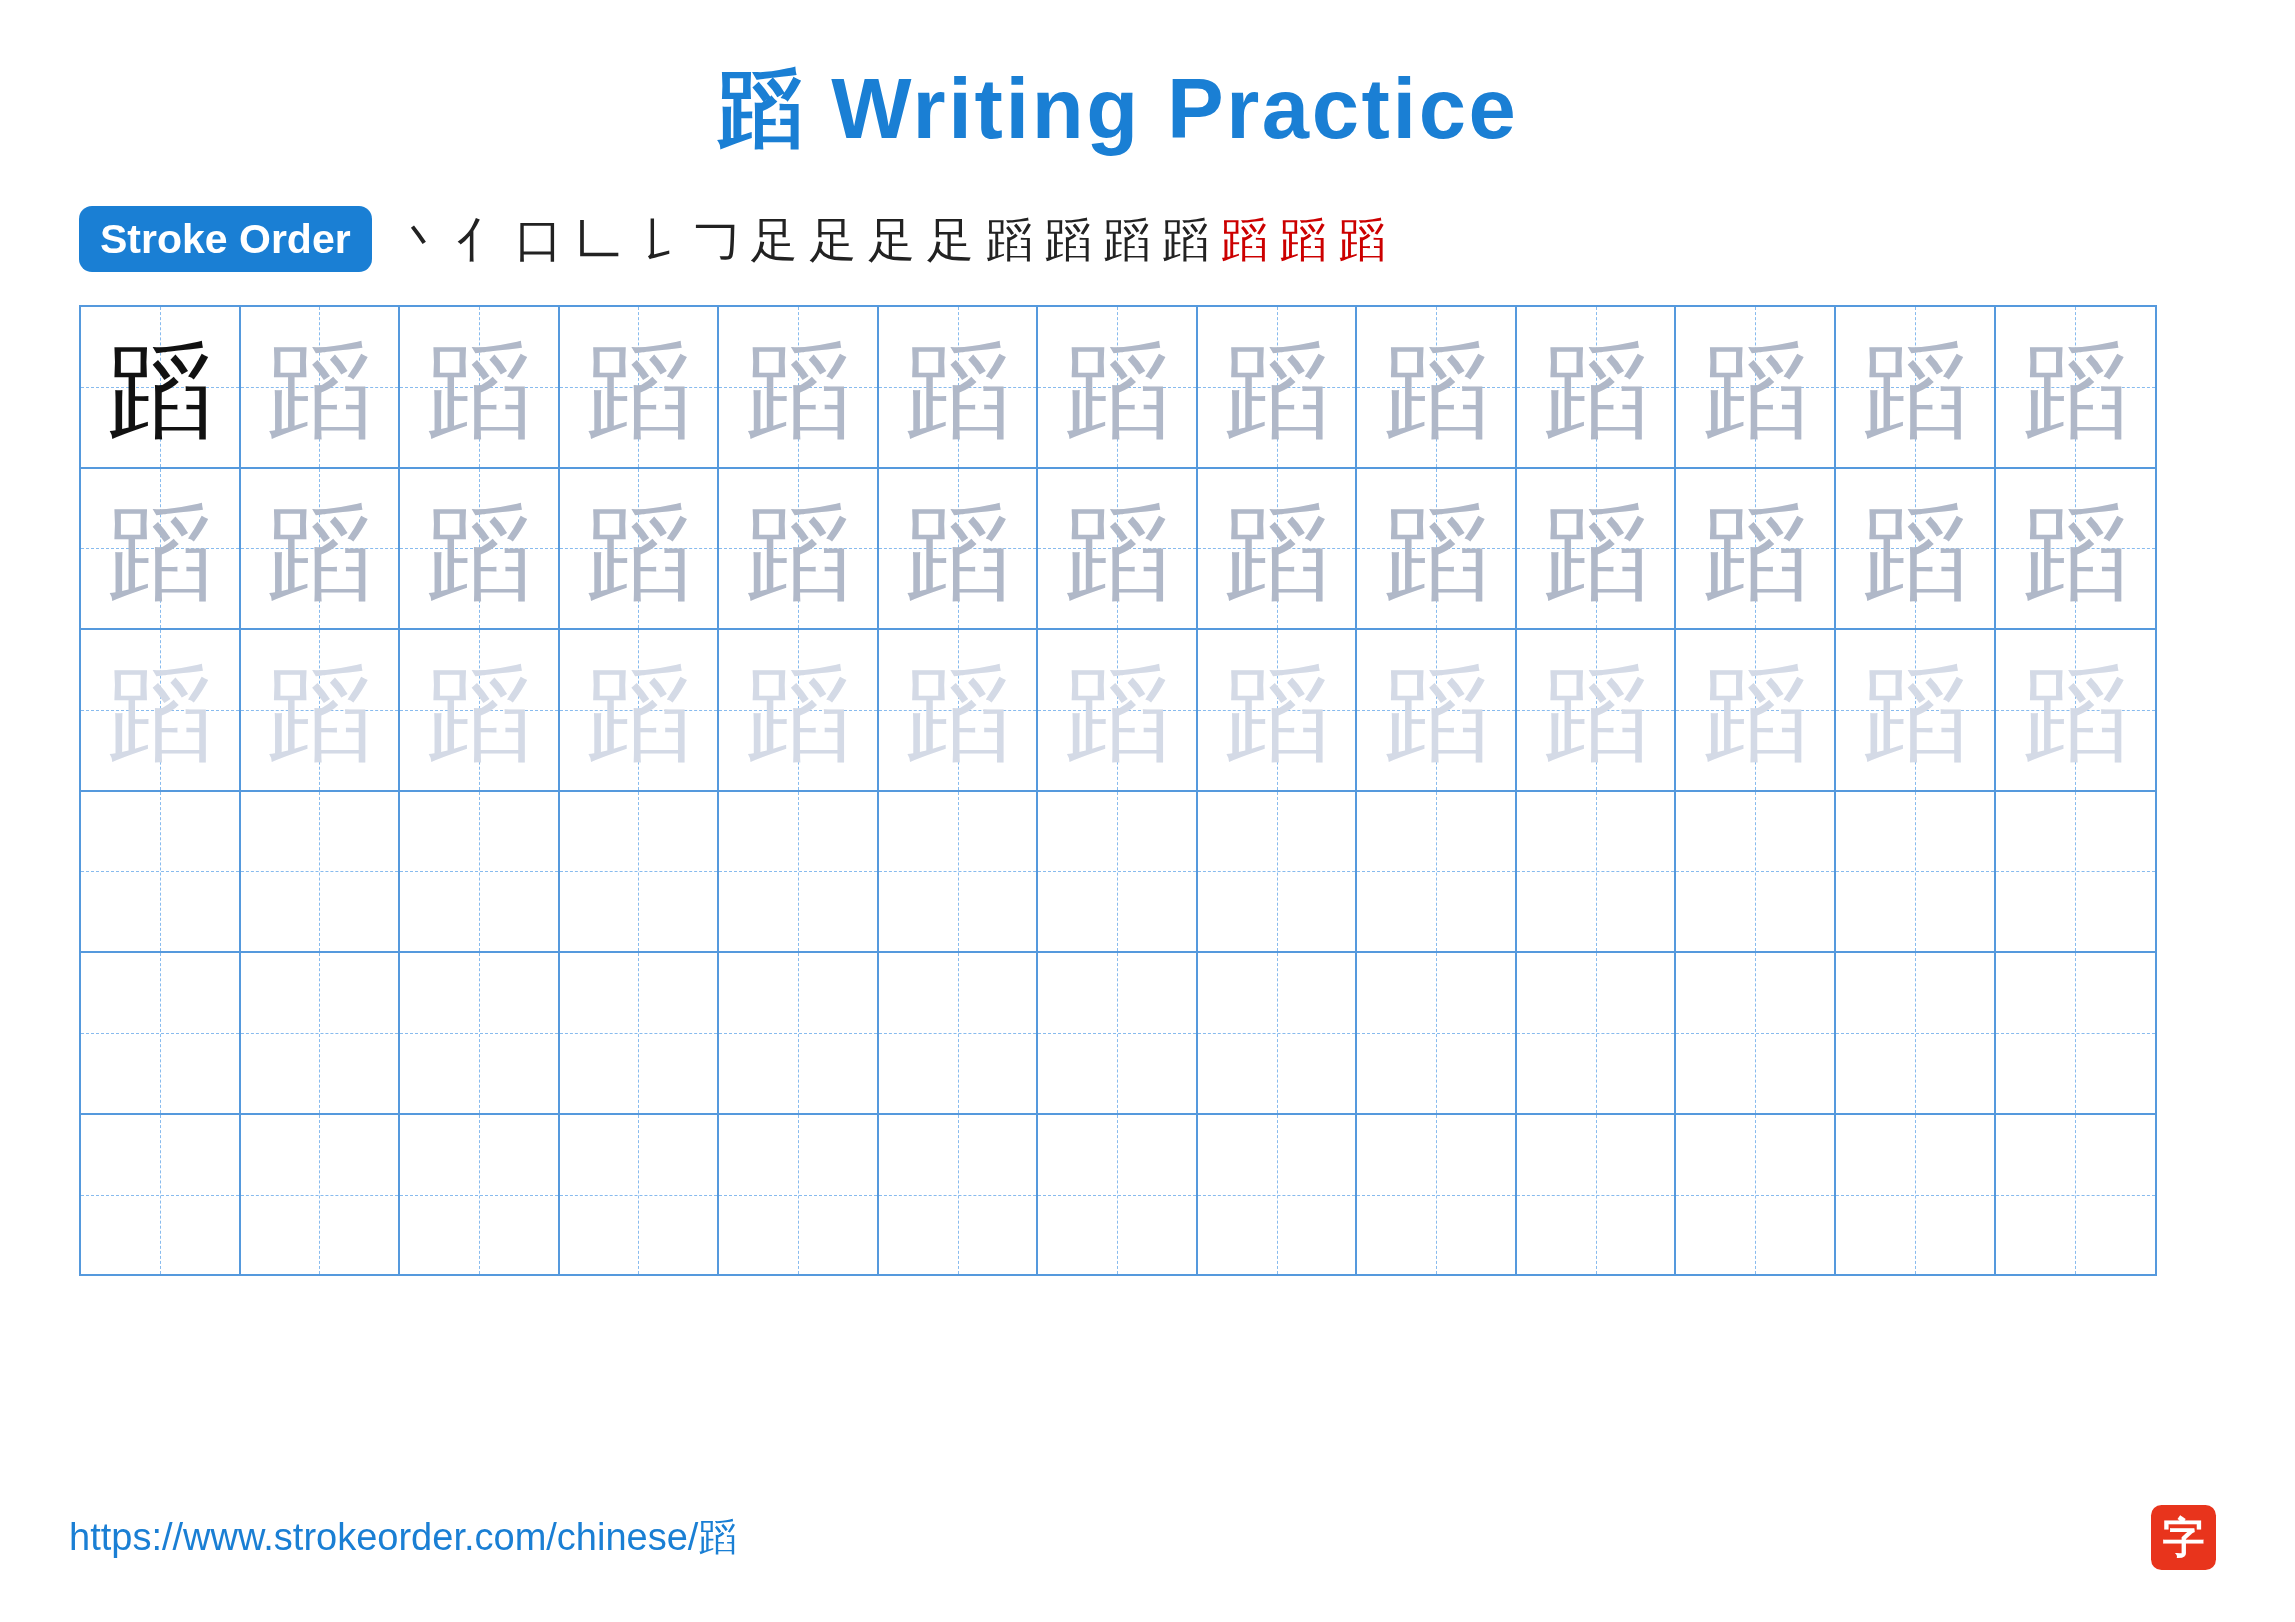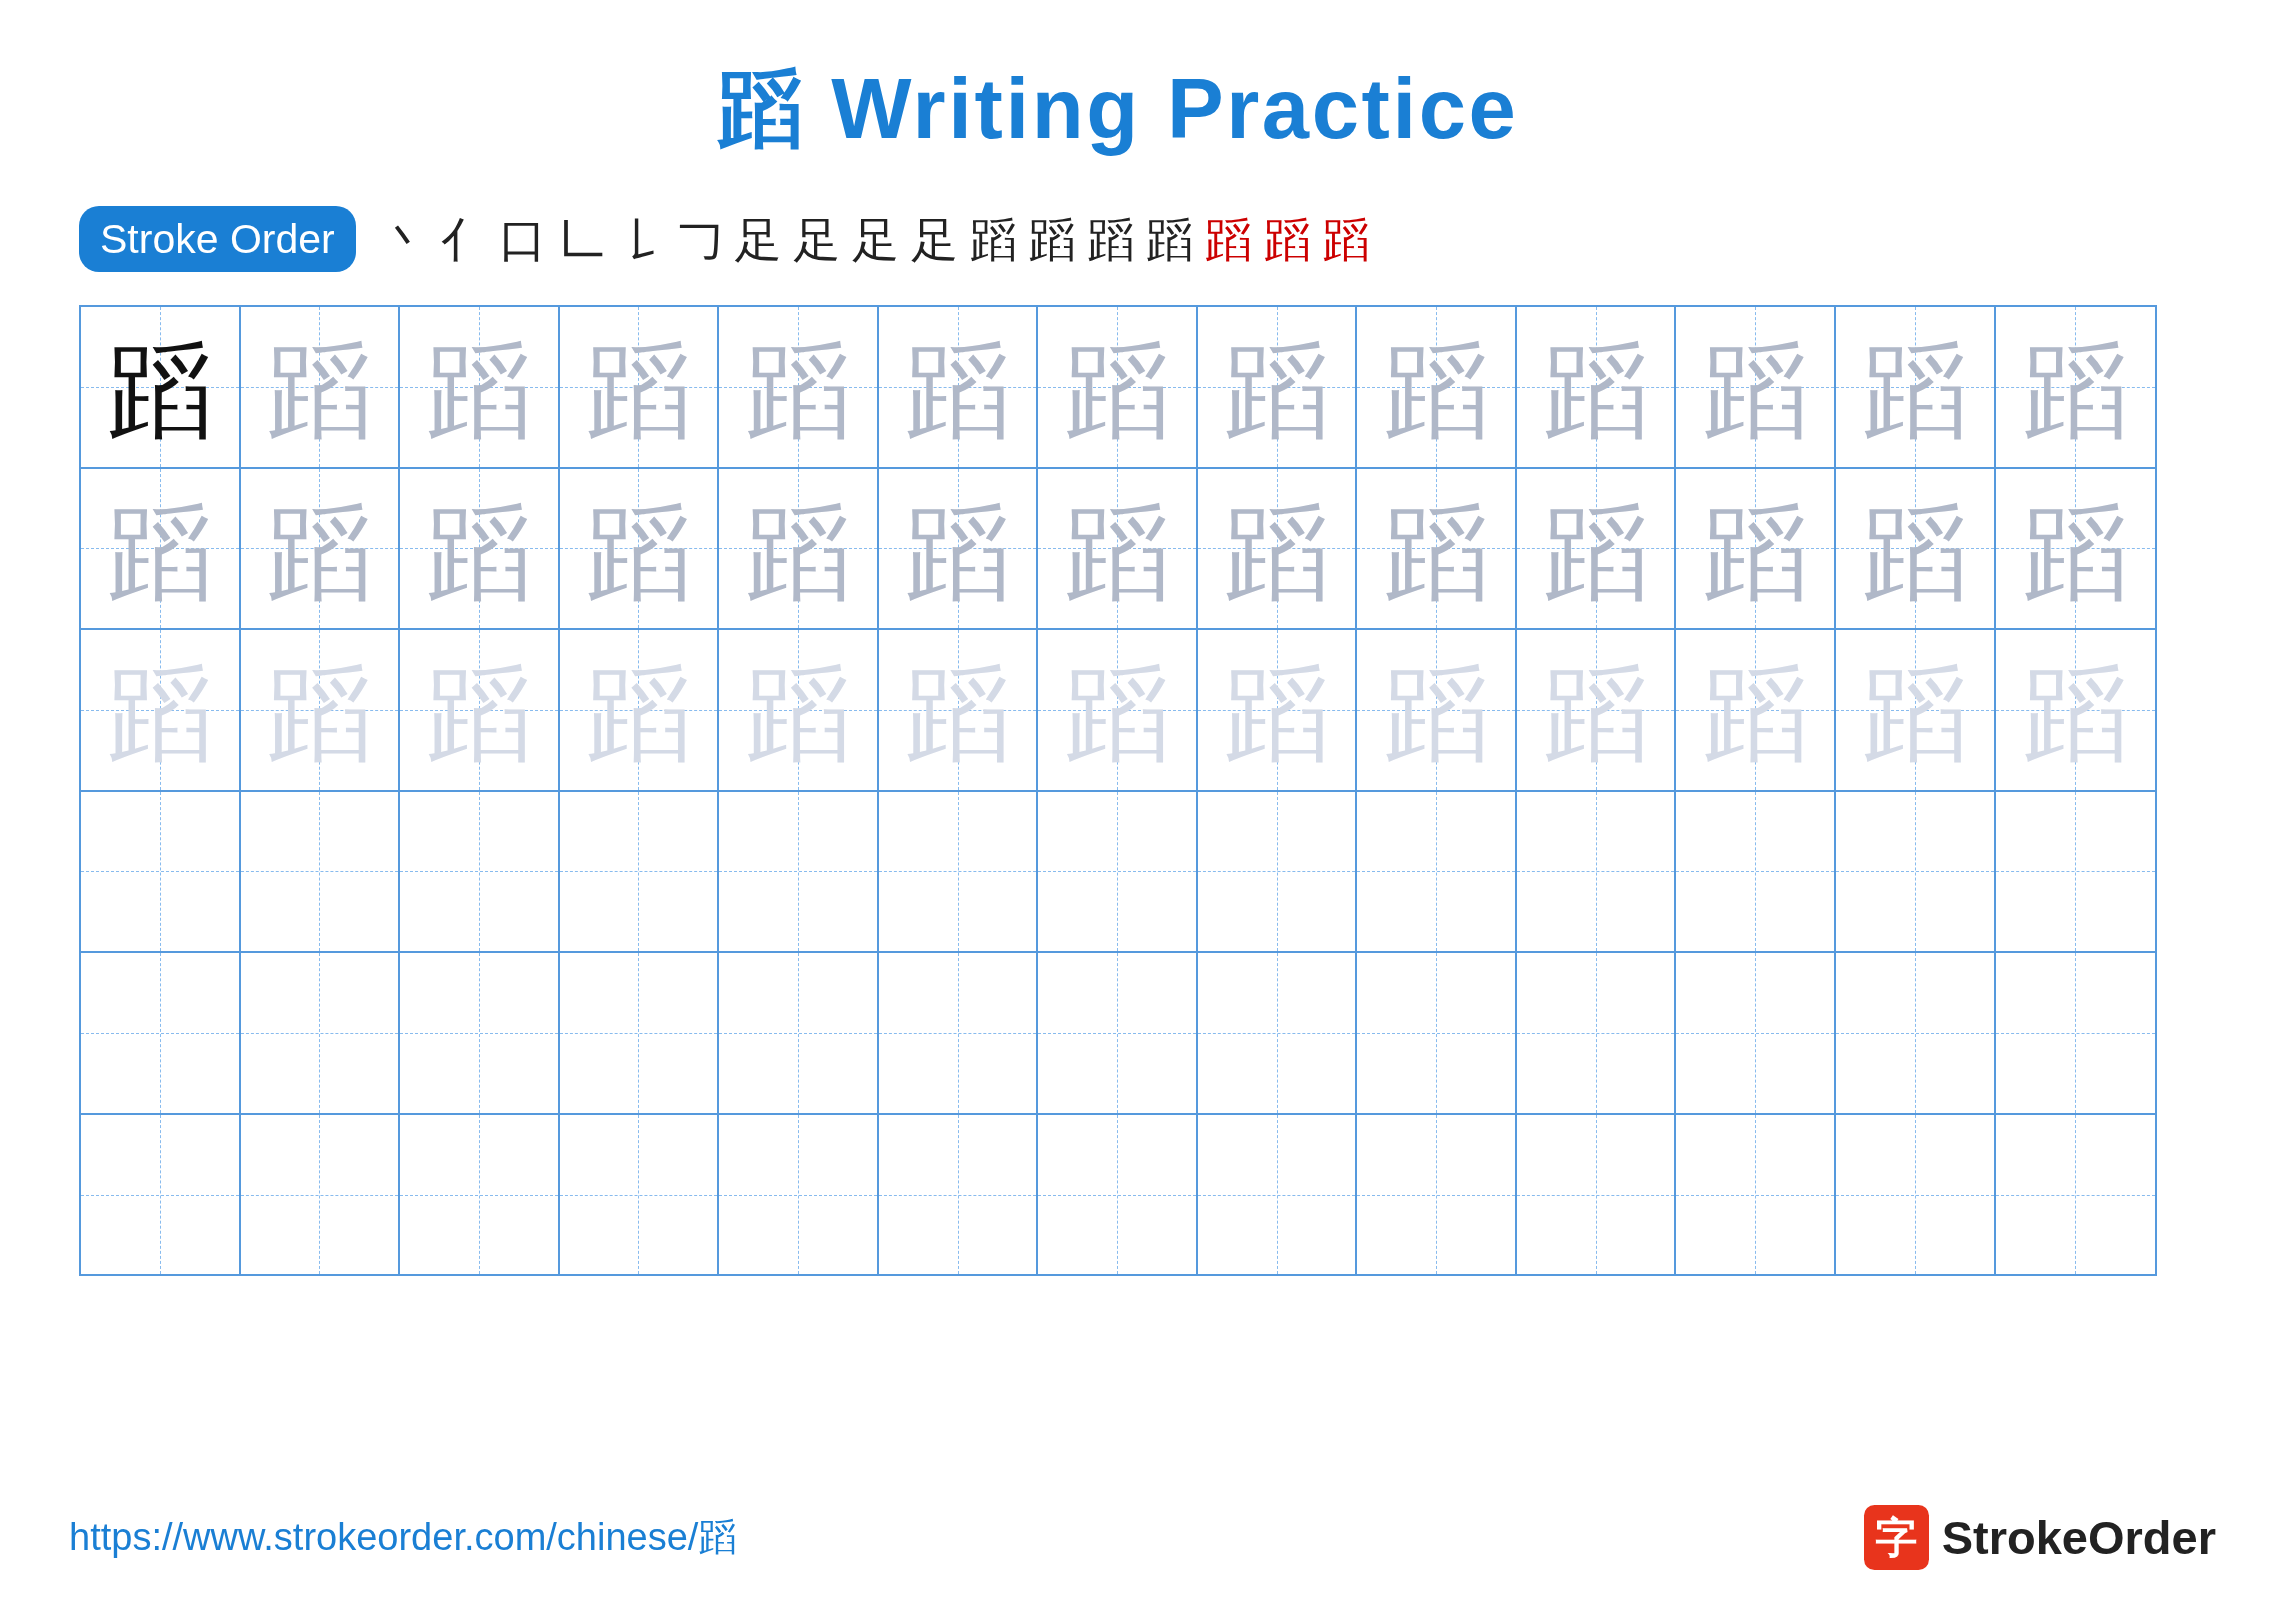--- a/index.html
+++ b/index.html
@@ -37,23 +37,23 @@
       align-items: center;
       width: 100%;
       margin-bottom: 33px;
       gap: 0;
     }
 
     .stroke-order-badge {
       background: #1a7fd4;
       color: #fff;
       font-size: 41px;
-      font-weight: normal;
+      font-weight: bold;
       padding: 9.2px 21px;
-      border-radius: 20px;
+      border-radius: 13px;
       white-space: nowrap;
       margin-right: 26px;
       flex-shrink: 0;
     }
 
     .stroke-steps {
       display: flex;
       align-items: center;
       gap: 11.8px;
       flex-wrap: nowrap;
@@ -387,18 +387,17 @@
         <div class="grid-cell"></div>
       </div>
     </div>
 
   <div class="footer">
     <a class="footer-url" href="#">https://www.strokeorder.com/chinese/蹈</a>
     <div class="footer-logo">
       <div class="footer-logo-icon">
         <span>字</span>
       </div>
-      <span class="footer-logo-text">StrokeOrder</span>
     </div>
   </div>
 
 </div>
 
 
 </body></html>

